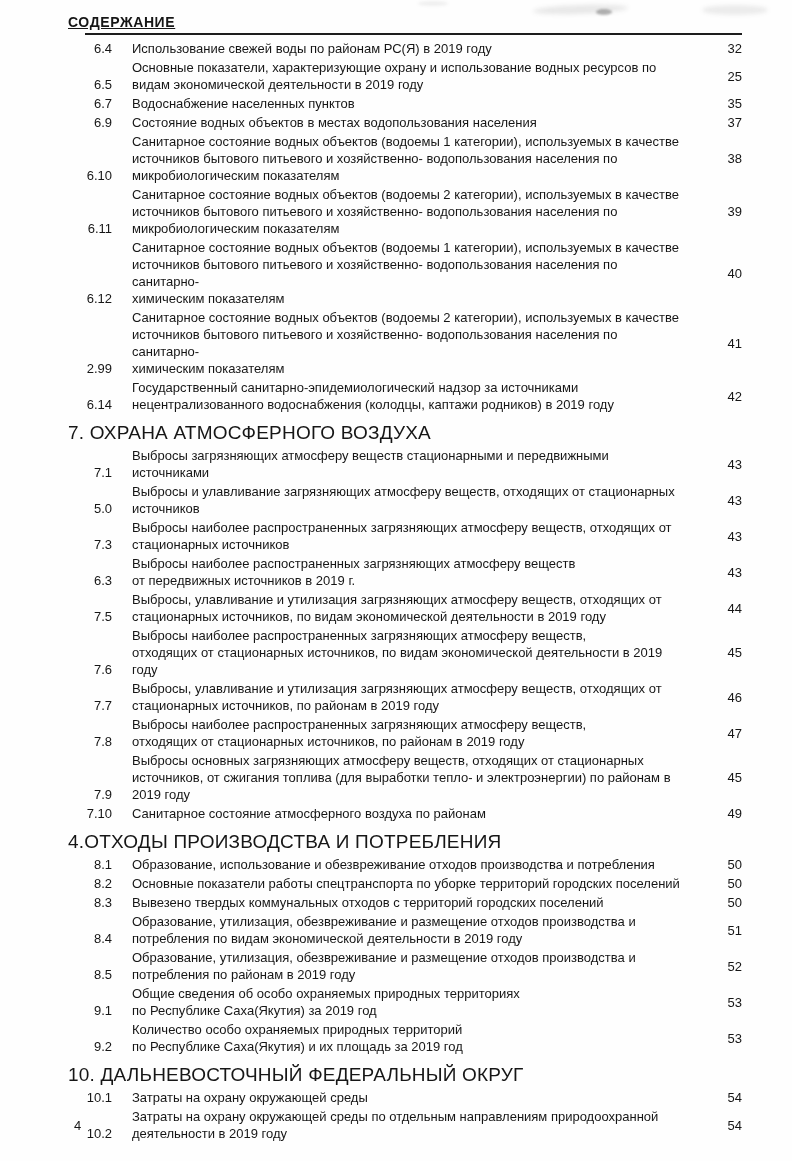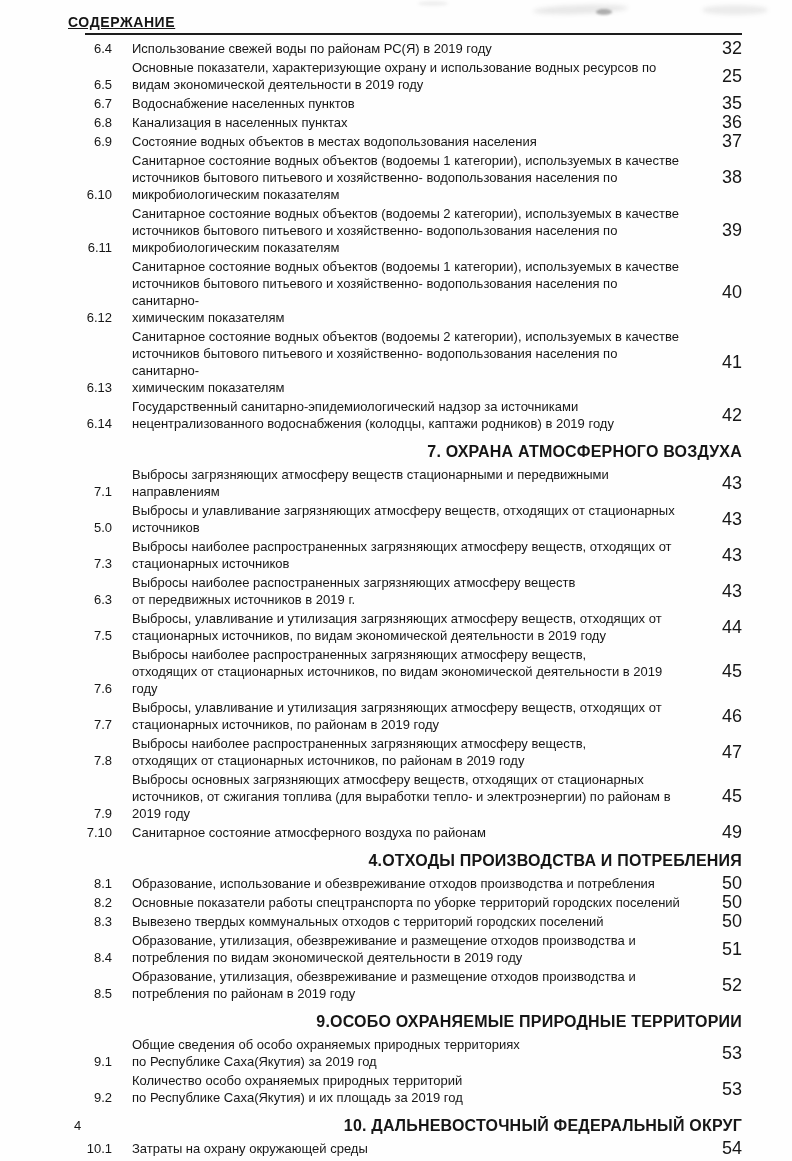--- a/index.html
+++ b/index.html
@@ -51,28 +51,28 @@
   }
   .toc-row .txt {
     flex: 1 1 auto;
     font-size: 13px;
     line-height: 17px;
     white-space: pre-line;
   }
   .toc-row .pg {
     flex: 0 0 42px;
     text-align: right;
-    font-size: 18px;
+    font-size: 13px;
     line-height: 17px;
     align-self: center;
   }
   .section-heading {
-    text-align: right;
-    font-weight: bold;
-    font-size: 16px;
+    text-align: left;
+    font-weight: normal;
+    font-size: 19px;
     line-height: 18px;
     margin: 11px 0 5px 0;
     letter-spacing: 0.2px;
   }
   .footer-num {
     position: absolute;
     left: 74px;
     bottom: 28px;
     font-size: 13px;
   }
@@ -111,25 +111,20 @@
           <span class="txt">Основные показатели, характеризующие охрану и использование водных ресурсов по
 видам экономической деятельности в 2019 году</span>
           <span class="pg">25</span>
         </div>
         <div class="toc-row">
           <span class="num">6.7</span>
           <span class="txt">Водоснабжение населенных пунктов</span>
           <span class="pg">35</span>
         </div>
         <div class="toc-row">
-          <span class="num">6.8</span>
-          <span class="txt">Канализация в населенных пунктах</span>
-          <span class="pg">36</span>
-        </div>
-        <div class="toc-row">
           <span class="num">6.9</span>
           <span class="txt">Состояние водных объектов в местах водопользования населения</span>
           <span class="pg">37</span>
         </div>
         <div class="toc-row">
           <span class="num">6.10</span>
           <span class="txt">Санитарное состояние водных объектов (водоемы 1 категории), используемых в качестве
 источников бытового питьевого и хозяйственно- водопользования населения по
 микробиологическим показателям</span>
           <span class="pg">38</span>
@@ -142,36 +137,36 @@
           <span class="pg">39</span>
         </div>
         <div class="toc-row">
           <span class="num">6.12</span>
           <span class="txt">Санитарное состояние водных объектов (водоемы 1 категории), используемых в качестве
 источников бытового питьевого и хозяйственно- водопользования населения по санитарно-
 химическим показателям</span>
           <span class="pg">40</span>
         </div>
         <div class="toc-row">
-          <span class="num">6.13</span>
+          <span class="num">2.99</span>
           <span class="txt">Санитарное состояние водных объектов (водоемы 2 категории), используемых в качестве
 источников бытового питьевого и хозяйственно- водопользования населения по санитарно-
 химическим показателям</span>
           <span class="pg">41</span>
         </div>
         <div class="toc-row">
           <span class="num">6.14</span>
           <span class="txt">Государственный санитарно-эпидемиологический надзор за источниками
 нецентрализованного водоснабжения (колодцы, каптажи родников) в 2019 году</span>
           <span class="pg">42</span>
         </div>
         <div class="section-heading">7. ОХРАНА АТМОСФЕРНОГО ВОЗДУХА</div>
         <div class="toc-row">
           <span class="num">7.1</span>
-          <span class="txt">Выбросы загрязняющих атмосферу веществ стационарными  и передвижными направлениям</span>
+          <span class="txt">Выбросы загрязняющих атмосферу веществ стационарными  и передвижными источниками</span>
           <span class="pg">43</span>
         </div>
         <div class="toc-row">
           <span class="num">5.0</span>
           <span class="txt">Выбросы и улавливание загрязняющих атмосферу веществ, отходящих от стационарных
 источников</span>
           <span class="pg">43</span>
         </div>
         <div class="toc-row">
           <span class="num">7.3</span>
@@ -242,21 +237,20 @@
           <span class="txt">Образование, утилизация, обезвреживание  и размещение отходов производства и
 потребления по видам экономической деятельности  в 2019 году</span>
           <span class="pg">51</span>
         </div>
         <div class="toc-row">
           <span class="num">8.5</span>
           <span class="txt">Образование, утилизация, обезвреживание  и размещение отходов производства и
 потребления  по районам  в 2019 году</span>
           <span class="pg">52</span>
         </div>
-        <div class="section-heading">9.ОСОБО ОХРАНЯЕМЫЕ ПРИРОДНЫЕ ТЕРРИТОРИИ</div>
         <div class="toc-row">
           <span class="num">9.1</span>
           <span class="txt">Общие сведения об особо охраняемых природных территориях
 по Республике Саха(Якутия)  за 2019 год</span>
           <span class="pg">53</span>
         </div>
         <div class="toc-row">
           <span class="num">9.2</span>
           <span class="txt">Количество  особо охраняемых природных территорий
 по Республике Саха(Якутия) и их площадь за 2019 год</span>

